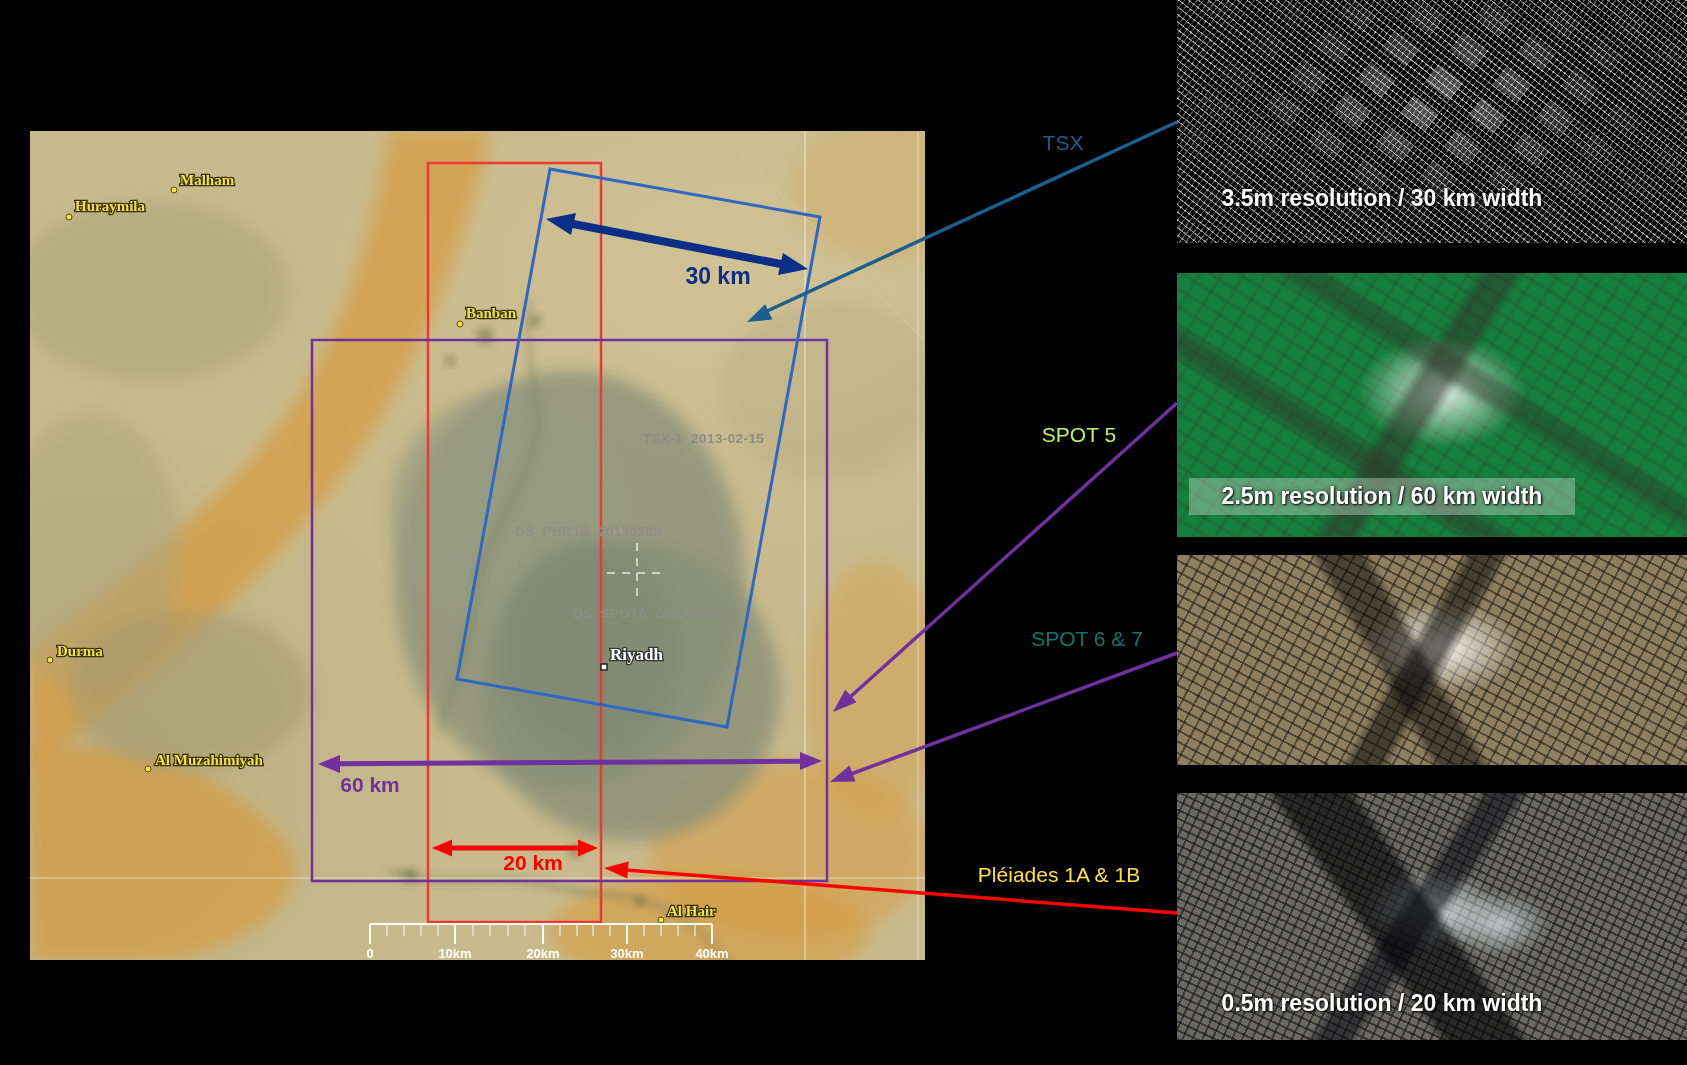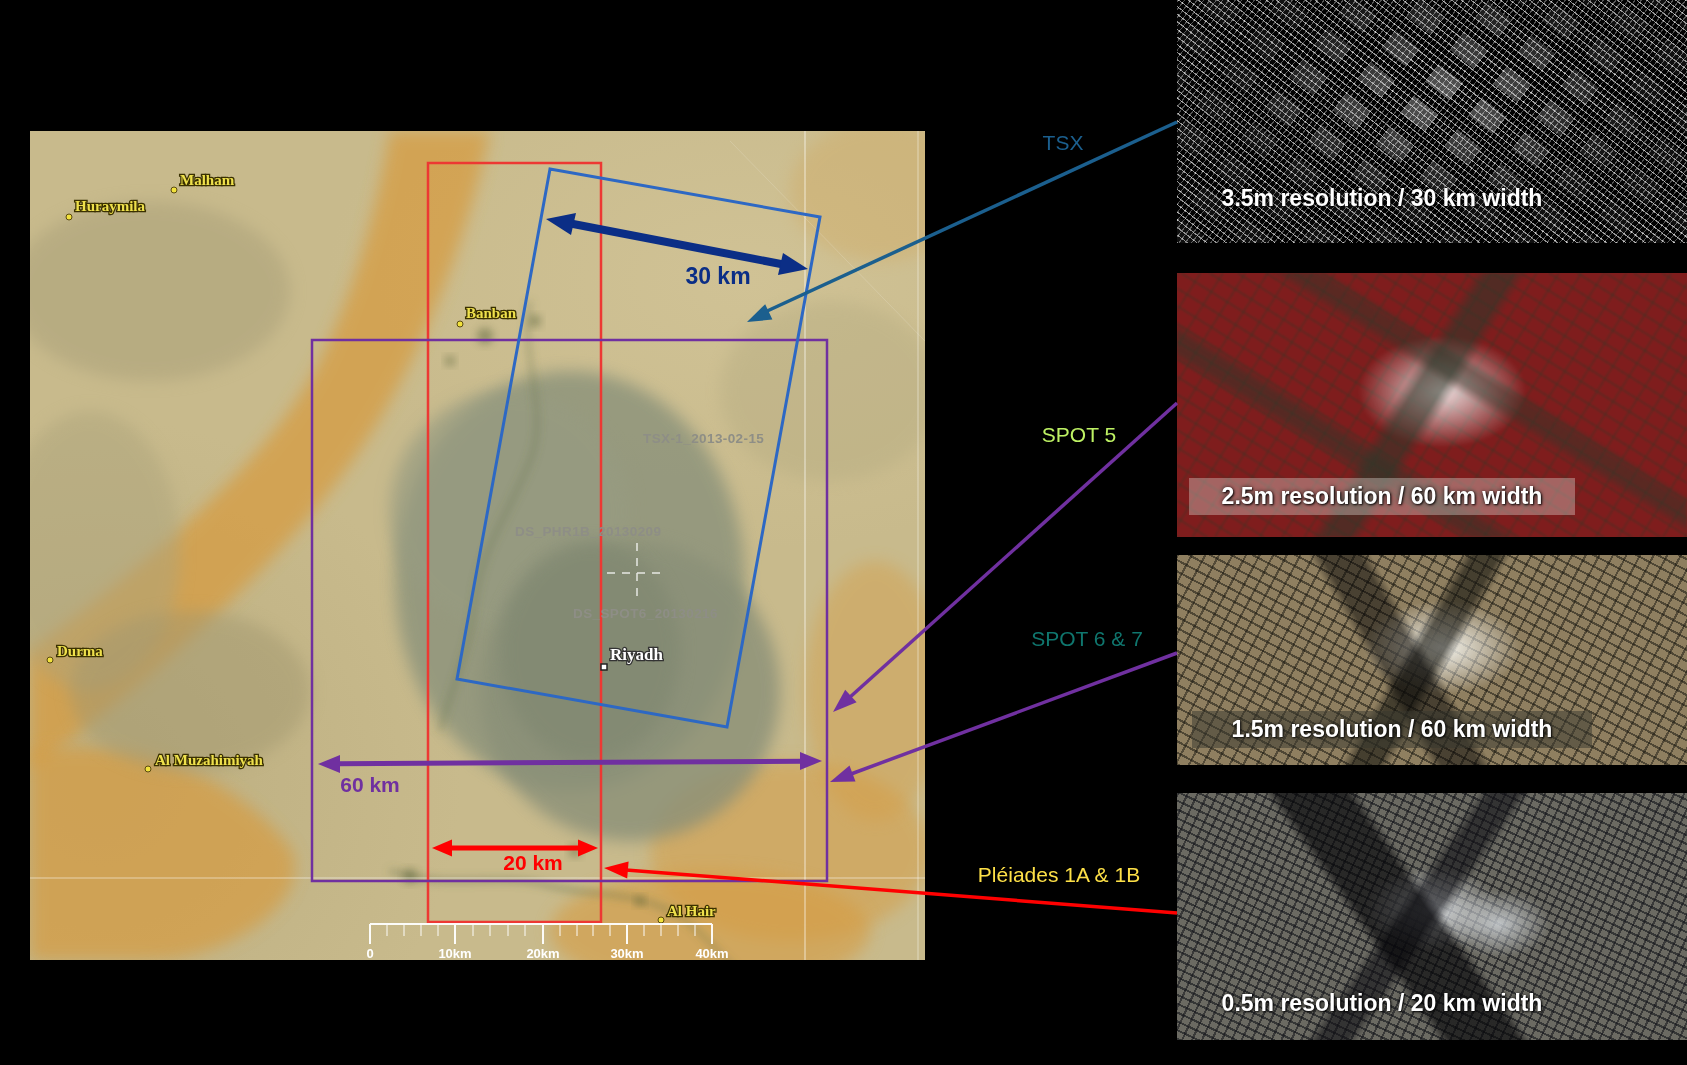--- a/index.html
+++ b/index.html
@@ -28,21 +28,21 @@
        text-shadow:0 0 4px rgba(0,0,0,.7),1px 1px 2px rgba(0,0,0,.85);}
   .t1{top:0;height:243px;background:#101010;}
   .t1 .tex{background:
       repeating-linear-gradient(38deg, rgba(255,255,255,.55) 0 1px, rgba(255,255,255,0) 1px 6px),
       repeating-linear-gradient(-52deg, rgba(255,255,255,.35) 0 1px, rgba(255,255,255,0) 1px 5px),
       repeating-linear-gradient(38deg, rgba(0,0,0,0) 0 22px, rgba(0,0,0,.85) 22px 40px),
       repeating-linear-gradient(-52deg, rgba(0,0,0,0) 0 30px, rgba(0,0,0,.7) 30px 55px),
       radial-gradient(ellipse 300px 160px at 52% 40%, rgba(255,255,255,.30), rgba(255,255,255,0) 70%);
       filter:contrast(1.3);}
   .t1 .cap{bottom:26px;}
-  .t2{top:273px;height:264px;background:#7f1d1d;}
+  .t2{top:273px;height:264px;background:#15803d;}
   .t2 .tex{background:
       linear-gradient(122deg, rgba(45,55,40,0) 44%, rgba(45,55,40,.55) 46% 50%, rgba(45,55,40,0) 52%),
       linear-gradient(32deg, rgba(45,55,40,0) 30%, rgba(45,55,40,.5) 32% 35%, rgba(45,55,40,0) 37%),
       linear-gradient(32deg, rgba(45,55,40,0) 55%, rgba(45,55,40,.45) 57% 60%, rgba(45,55,40,0) 62%),
       radial-gradient(ellipse 120px 80px at 52% 45%, rgba(255,255,255,.85), rgba(255,255,255,0) 70%),
       repeating-linear-gradient(32deg, rgba(50,55,35,.4) 0 2px, rgba(50,55,35,0) 2px 15px),
       repeating-linear-gradient(122deg, rgba(50,55,35,.35) 0 2px, rgba(50,55,35,0) 2px 19px);
       filter:blur(1.3px) saturate(.9);}
   .t2 .cap{bottom:22px;background:rgba(235,235,228,.35);}
   .t3{top:555px;height:210px;background:#8f7f60;}
@@ -226,20 +226,19 @@
   <div class="thumb t1">
     <div class="tex"></div>
     <div class="cap">3.5m resolution / 30 km width</div>
   </div>
   <div class="thumb t2">
     <div class="tex"></div>
     <div class="cap">2.5m resolution / 60 km width</div>
   </div>
   <div class="thumb t3">
     <div class="tex"></div>
-    <div class="cap">1.5m resolution / 60 km width</div>
   </div>
   <div class="thumb t4">
     <div class="tex"></div>
     <div class="cap">0.5m resolution / 20 km width</div>
   </div>
 
 </div>
 
 </body></html>

